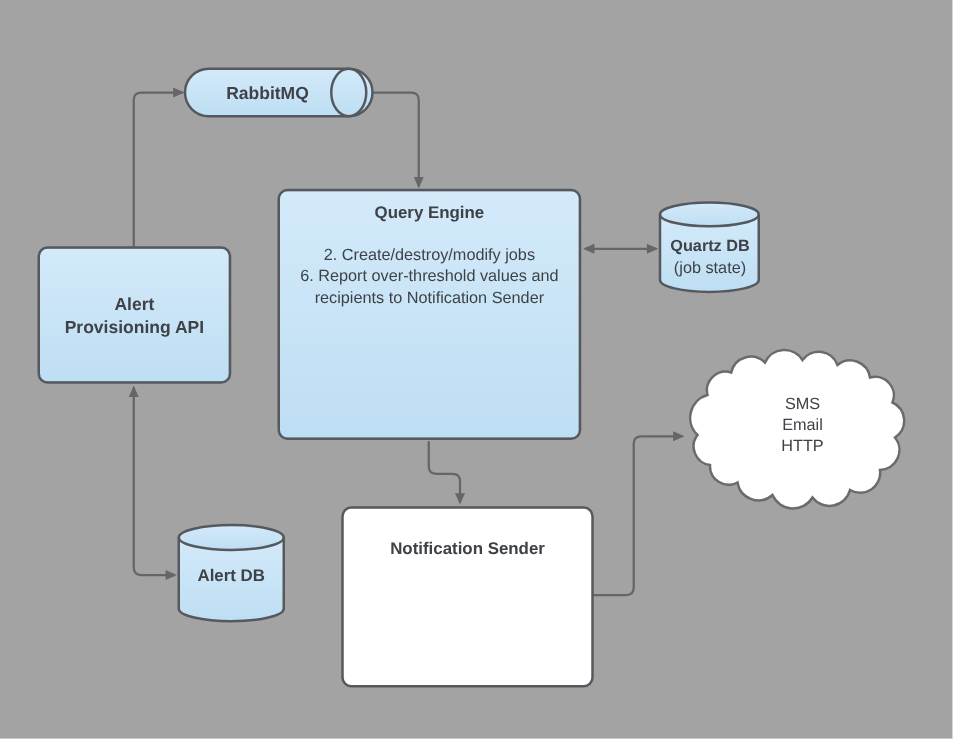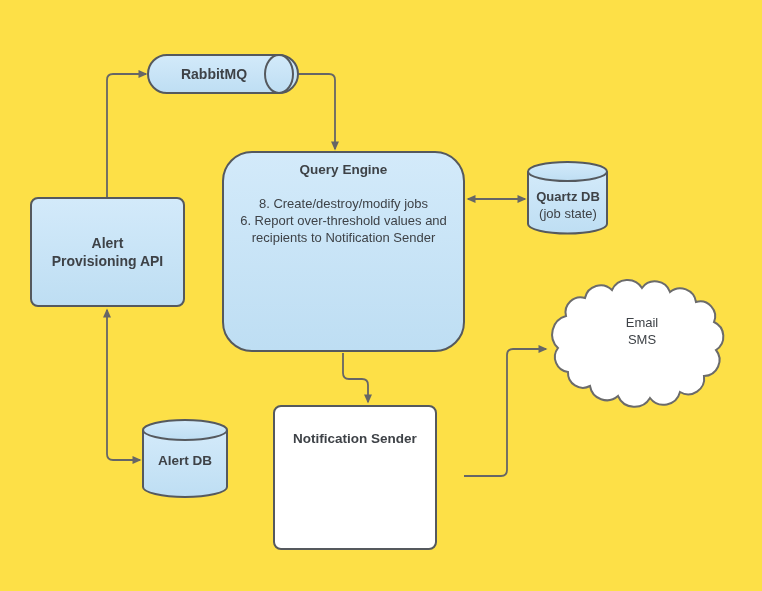--- a/index.html
+++ b/index.html
@@ -1,17 +1,17 @@
 <!DOCTYPE html>
 <html><head>
 <meta charset="utf-8">
 <style>
   html,body{margin:0;padding:0;background:#fff;}
   .canvas{
-    position:relative;width:762px;height:591px;background:#fde047;
+    position:relative;width:762px;height:591px;background:#a3a3a3;
     font-family:"Liberation Sans",sans-serif;color:#3e4247;overflow:hidden;
   }
   .layer{position:absolute;left:0;top:0;width:762px;height:591px;}
   .node{
     position:absolute;box-sizing:border-box;border:2px solid #55595e;border-radius:8px;
     background:linear-gradient(180deg,#d3eafa 0%,#bedef3 100%);
     text-align:center;font-size:13px;line-height:17px;
   }
   .node.white{background:#ffffff;}
   .node-title{font-weight:bold;font-size:13.5px;}
@@ -83,36 +83,37 @@
          A 15 15 0 0 1 568 372
          A 15 15 0 0 1 558 348 Z" fill="#ffffff" stroke="#6b6b6b" stroke-width="2"></path>
   </svg>
 
   <div class="shape-label flex-center bold" style="left:148px;top:55px;width:132px;height:38px;font-size:14px;">RabbitMQ</div>
 
   <div class="node flex-center api-label" style="left:30px;top:197px;width:155px;height:110px;">
     <span>Alert Provisioning API</span>
   </div>
 
-  <div class="node qe-body" style="left:222px;top:151px;width:243px;height:201px;border-radius:30px;">
+  <div class="node qe-body" style="left:222px;top:151px;width:243px;height:201px;">
     <div class="node-title">Query Engine</div>
     <div class="blank-line"></div>
-    <div>8. Create/destroy/modify jobs</div>
+    <div>2. Create/destroy/modify jobs</div>
     <div>6. Report over-threshold values and recipients to Notification Sender</div>
   </div>
 
   <div class="shape-label flex-center bold" style="left:143px;top:426px;width:84px;height:68px;font-size:13.5px;">Alert DB</div>
 
   <div class="shape-label" style="left:528px;top:188px;width:80px;">
     <div class="bold">Quartz DB</div>
     <div>(job state)</div>
   </div>
 
-  <div class="node white ns-body" style="left:273px;top:405px;width:164px;height:145px;">
+  <div class="node white ns-body" style="left:273px;top:405px;width:202px;height:145px;">
     <div class="node-title">Notification Sender</div>
   </div>
 
   <div class="shape-label" style="left:556px;top:314px;width:172px;">
+    <div>SMS</div>
     <div>Email</div>
-    <div>SMS</div>
+    <div>HTTP</div>
   </div>
 
 </div>
 
 </body></html>

